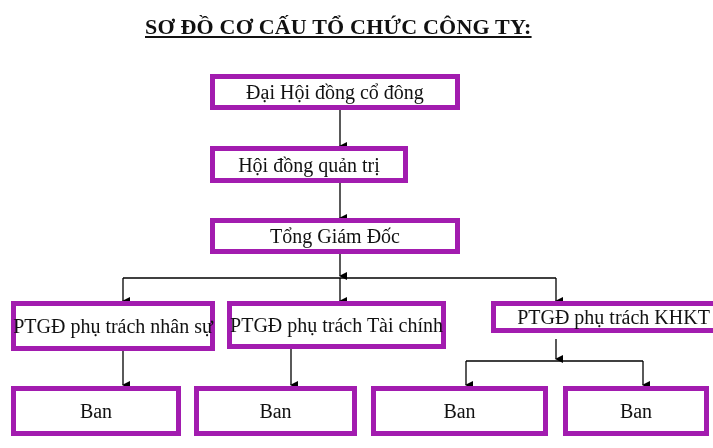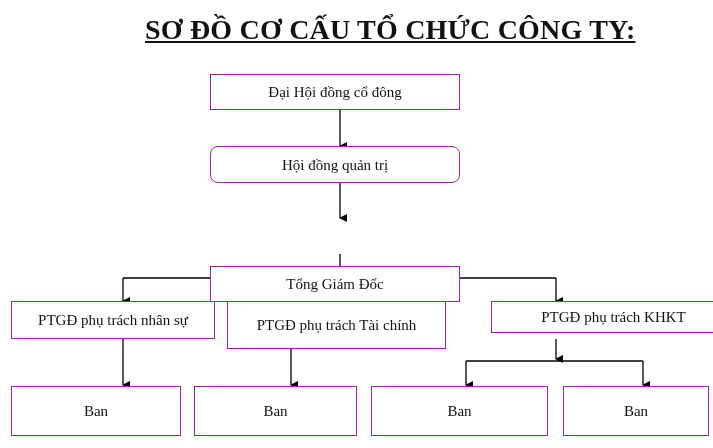--- a/index.html
+++ b/index.html
@@ -1,22 +1,22 @@
 <!DOCTYPE html>
 <html><head>
   <meta charset="utf-8">
   <style>
     html, body { margin: 0; padding: 0; background: #ffffff; }
     body { width: 713px; height: 448px; position: relative; overflow: hidden;
            font-family: "Liberation Serif", "DejaVu Serif", serif; color: #111; }
-    .title { position: absolute; left: 145px; top: 14px; font-size: 28px; font-weight: bold;
+    .title { position: absolute; left: 145px; top: 14px; font-size: 22px; font-weight: bold;
              text-decoration: underline; letter-spacing: 0.2px; white-space: nowrap; }
-    .box { position: absolute; border: 1px solid #a21caf; background: #fff; box-sizing: border-box;
+    .box { position: absolute; border: 5px solid #a21caf; background: #fff; box-sizing: border-box;
            display: flex; flex-direction: column; align-items: center; justify-content: center;
-           font-size: 15px; line-height: 20px; text-align: center; white-space: nowrap; }
+           font-size: 20px; line-height: 20px; text-align: center; white-space: nowrap; }
     svg.lines { position: absolute; left: 0; top: 0; }
   </style>
 </head>
 <body>
 
 <div class="title">SƠ ĐỒ CƠ CẤU TỔ CHỨC CÔNG TY:</div>
 
 <svg class="lines" width="713" height="448">
   <defs>
     <marker id="arr" markerWidth="8" markerHeight="8" refX="4" refY="7" orient="auto" markerUnits="userSpaceOnUse">
@@ -45,29 +45,29 @@
     <line x1="466" y1="361" x2="643" y2="361"></line>
     <line x1="466" y1="361" x2="466" y2="385" marker-end="url(#arr)"></line>
     <line x1="643" y1="361" x2="643" y2="385" marker-end="url(#arr)"></line>
   </g>
 </svg>
 
 <div class="box" style="left:210px; top:74px; width:250px; height:36px;">
   <span>Đại Hội đồng cổ đông</span>
 </div>
 
-<div class="box" style="left:210px; top:146px; width:250px; height:37px;border-radius:8px;">
+<div class="box" style="left:210px; top:146px; width:198px; height:37px;">
   <span>Hội đồng quản trị</span>
 </div>
 
-<div class="box" style="left:210px; top:218px; width:250px; height:36px;margin-top:48px;">
+<div class="box" style="left:210px; top:218px; width:250px; height:36px;">
   <span>Tổng Giám Đốc</span>
 </div>
 
-<div class="box" style="left:11px; top:301px; width:204px; height:38px;">
+<div class="box" style="left:11px; top:301px; width:204px; height:50px;">
   <span>PTGĐ phụ trách nhân sự</span>
 </div>
 
 <div class="box" style="left:227px; top:301px; width:219px; height:48px;">
   <span>PTGĐ phụ trách Tài chính</span>
 </div>
 
 <div class="box" style="left:491px; top:301px; width:245px; height:32px;">
   <span>PTGĐ phụ trách KHKT</span>
 </div>

